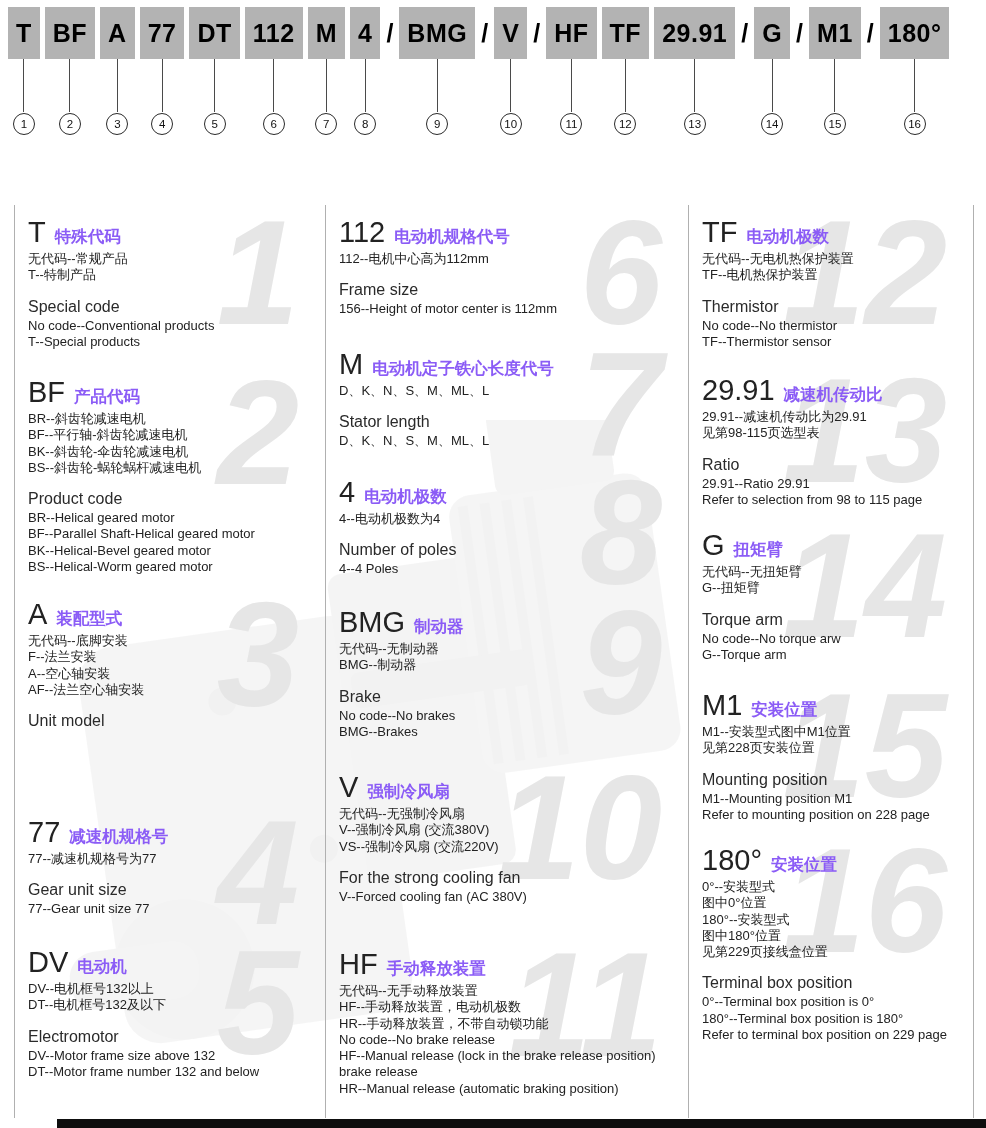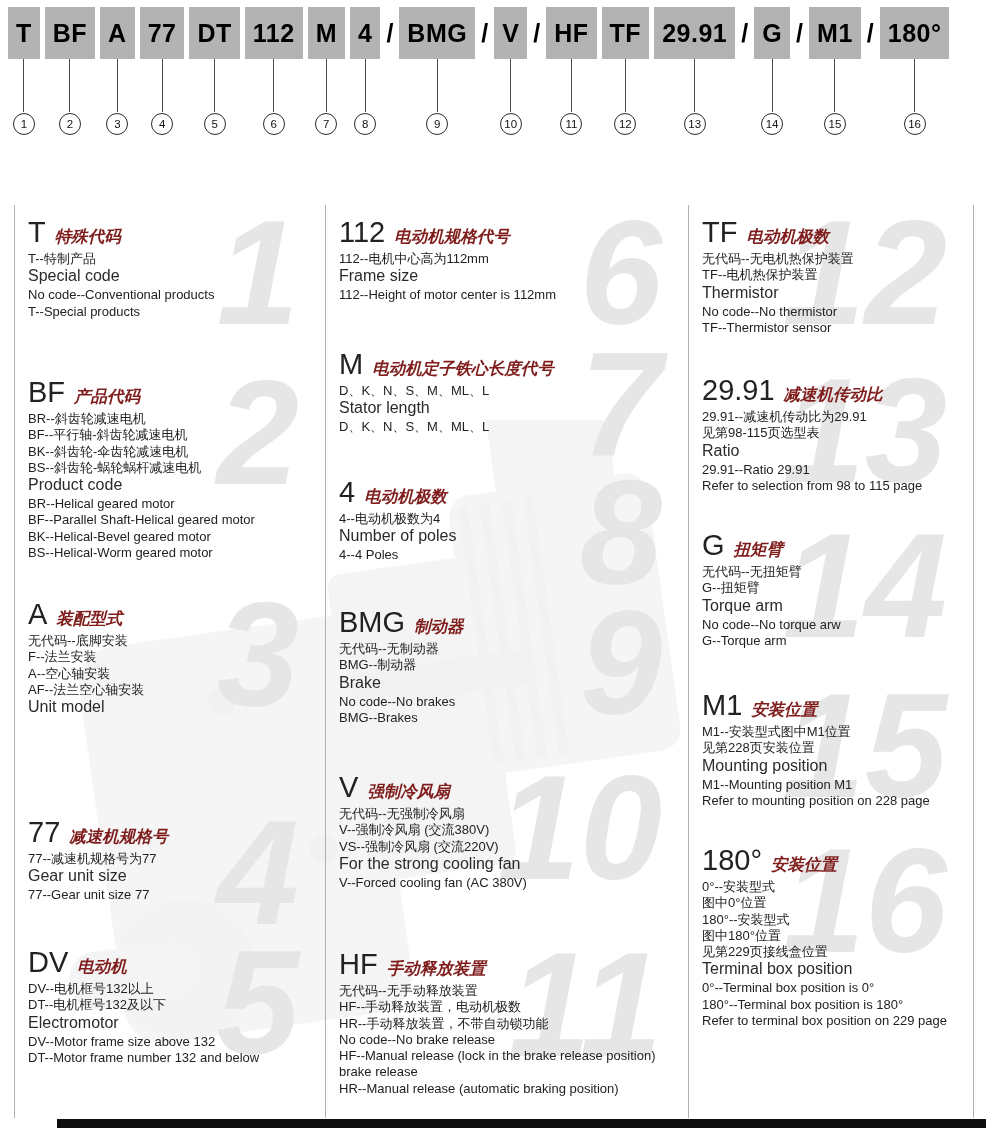--- a/index.html
+++ b/index.html
@@ -36,23 +36,23 @@
 
   
   .col{position:absolute;top:205px;height:913px;z-index:1;}
   #col1{left:14px;width:311px}
   #col2{left:325px;width:363px}
   #col3{left:688px;width:285px}
 
   .sec{position:absolute;left:14px;right:4px;}
   .sec-header{display:flex;align-items:baseline;gap:9px;margin-bottom:3px;}
   .sec-code{font-size:29px;font-weight:400;color:#222;line-height:1;white-space:nowrap;}
-  .sec-title-zh{font-size:16.5px;font-weight:bold;color:#7f1d1d;white-space:nowrap;font-style:italic;}
+  .sec-title-zh{font-size:16.5px;font-weight:bold;color:#8b5cf6;white-space:nowrap;}
   .line{font-size:13px;line-height:1.25;color:#222;}
-  .sec-title-en{font-size:16px;color:#2a2a2a;margin-top:0;margin-bottom:2px;}
+  .sec-title-en{font-size:16px;color:#2a2a2a;margin-top:14px;margin-bottom:2px;}
   .sec-header,.zh-lines,.sec-title-en,.en-lines{position:relative;z-index:1;}
   .ghost{
     position:absolute;top:-12px;right:22px;z-index:0;
     font-size:148px;line-height:0.9;font-style:italic;font-weight:bold;
     color:#e6e6e6;pointer-events:none;user-select:none;
   }
 
   
   .sec-1{top:13px}.sec-2{top:173px}.sec-3{top:395px}.sec-4{top:613px}.sec-5{top:743px}
   .sec-6{top:13px}.sec-7{top:145px}.sec-8{top:273px}.sec-9{top:403px}.sec-10{top:568px}.sec-11{top:745px}
@@ -179,20 +179,21 @@
   <div class="vline" id="v4"></div>
 
   <div class="col" id="col1">
       <div class="sec sec-1">
          <div class="ghost">1</div>
          <div class="sec-header">
            <span class="sec-code">T</span>
            <span class="sec-title-zh">特殊代码</span>
          </div>
          <div class="zh-lines">
+          <div class="line zh">无代码--常规产品</div>
           <div class="line zh">T--特制产品</div>
         </div>
          <div class="sec-title-en">Special code</div>
          <div class="en-lines">
           <div class="line en">No code--Conventional products</div>
           <div class="line en">T--Special products</div>
         </div>
        </div>
       <div class="sec sec-2">
          <div class="ghost">2</div>
@@ -264,21 +265,21 @@
          <div class="ghost">6</div>
          <div class="sec-header">
            <span class="sec-code">112</span>
            <span class="sec-title-zh">电动机规格代号</span>
          </div>
          <div class="zh-lines">
           <div class="line zh">112--电机中心高为112mm</div>
         </div>
          <div class="sec-title-en">Frame size</div>
          <div class="en-lines">
-          <div class="line en">112--Height of motor center is 112mm</div>
+          <div class="line en">156--Height of motor center is 112mm</div>
         </div>
        </div>
       <div class="sec sec-7">
          <div class="ghost">7</div>
          <div class="sec-header">
            <span class="sec-code">M</span>
            <span class="sec-title-zh">电动机定子铁心长度代号</span>
          </div>
          <div class="zh-lines">
           <div class="line zh">D、K、N、S、M、ML、L</div>

